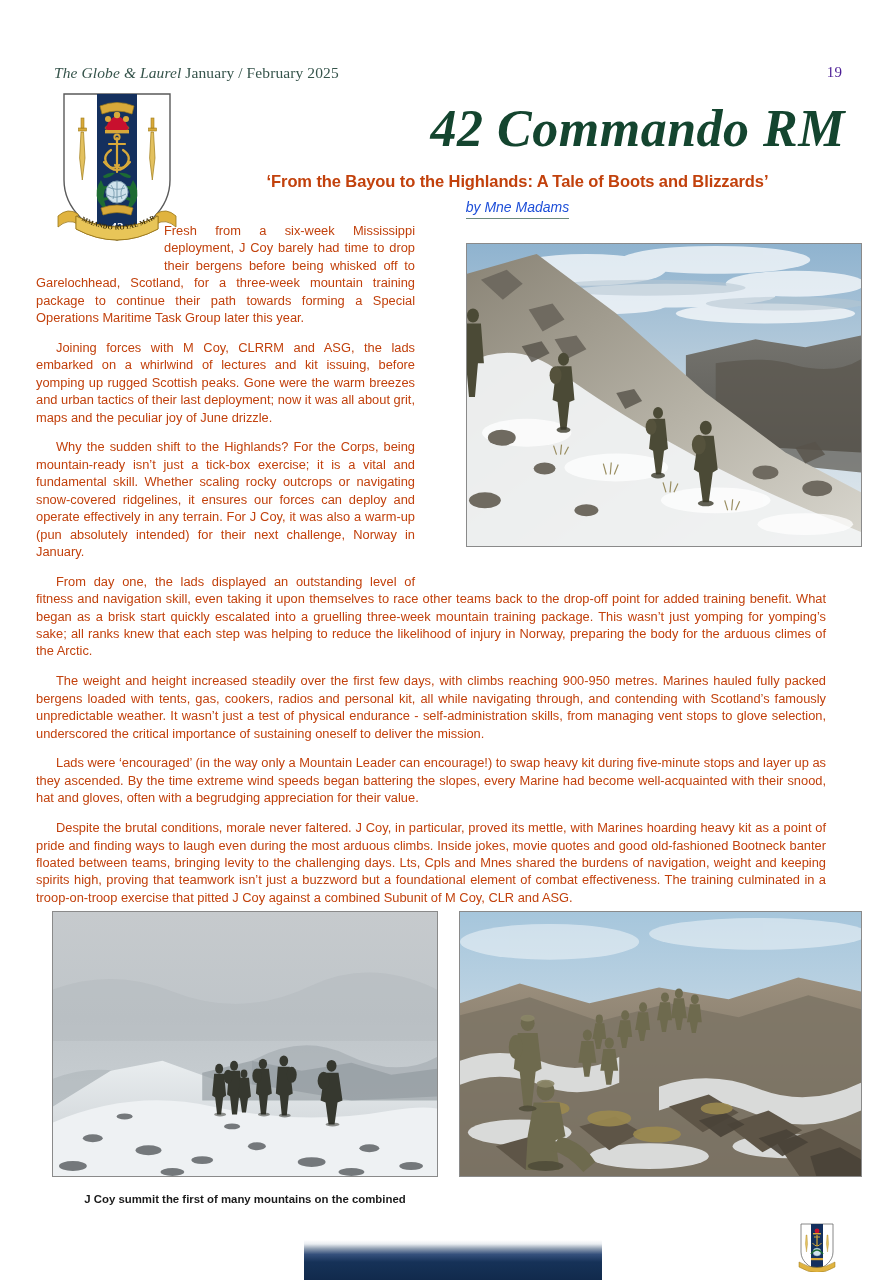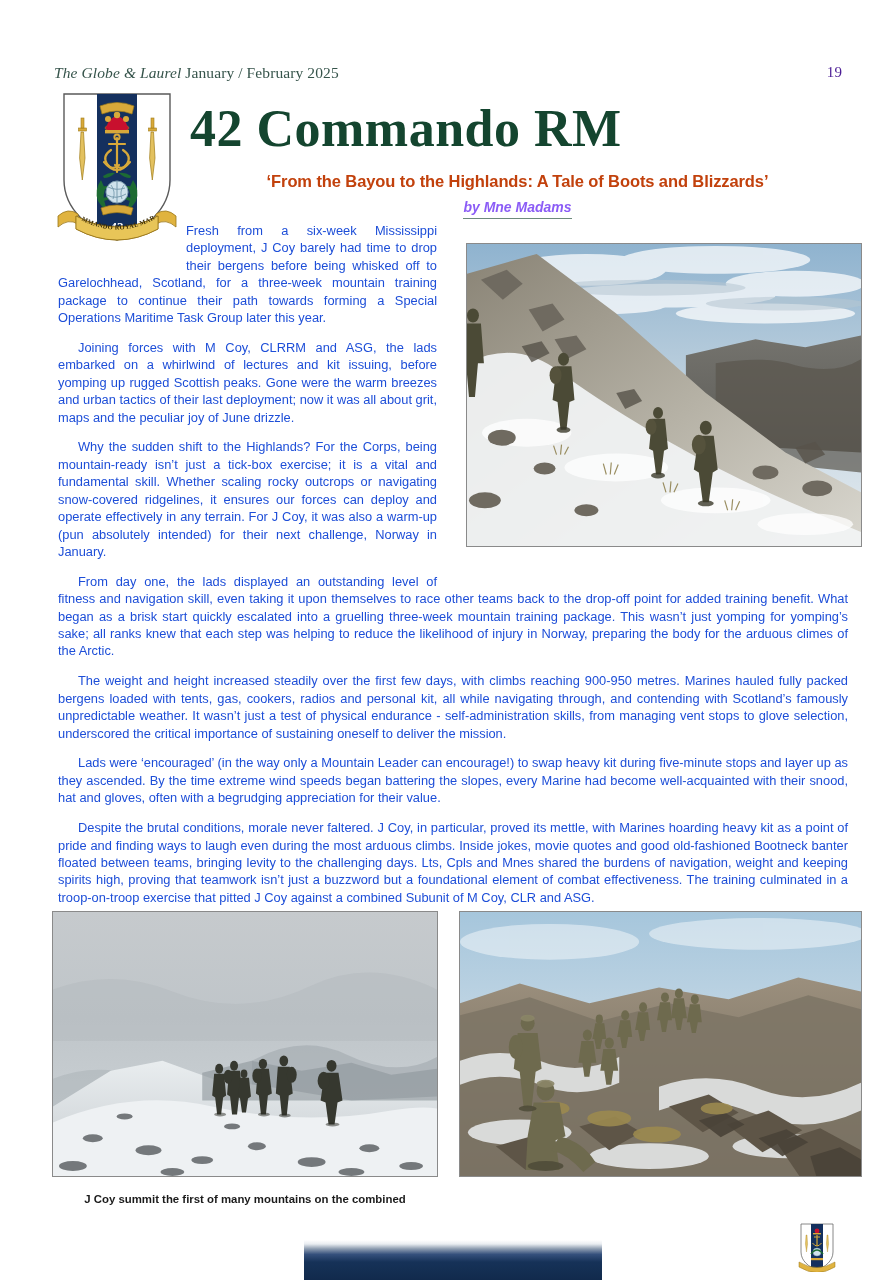--- a/index.html
+++ b/index.html
@@ -56,63 +56,64 @@
     position: absolute;
     left: 798px; top: 1222px;
     width: 38px; height: 50px;
   }
 
   
   .title {
     position: absolute;
     left: 190px; top: 100px;
     width: 655px;
-    text-align: left;
+    text-align: right;
     color: #14452f;
     font-family: "Liberation Serif", serif;
+    font-style: italic;
     font-weight: bold;
     font-size: 52px;
     line-height: 58px;
     letter-spacing: .5px;
   }
   .subtitle {
     position: absolute;
     left: 190px; top: 172px;
     width: 655px;
     text-align: center;
     color: #c2410c;
     font-weight: bold;
     font-size: 16.5px;
     letter-spacing: -.1px;
   }
   .byline {
     position: absolute;
     left: 190px; top: 199px;
     width: 655px;
     text-align: center;
-    color: #8b5cf6;
+    color: #1d4ed8;
     font-style: italic;
-    font-weight: bold;
+    font-weight: normal;
     font-size: 14px;
   }
   .byline span {
     display: inline-block;
     padding-bottom: 3px;
     border-bottom: 1.6px solid #6d8a7c;
   }
 
   
   .body-text {
     position: absolute;
-    left: 58px; top: 222px;
+    left: 36px; top: 222px;
     width: 790px;
     font-size: 12.85px;
     line-height: 17.4px;
     text-align: justify;
-    color: #1d4ed8;
+    color: #c2410c;
   }
   .body-text p { margin: 0 0 12.5px 0; }
   .body-text p.ind { text-indent: 20px; }
 
   
   .float-crest {
     float: left;
     width: 128px; height: 38px;
     shape-outside: polygon(0 0, 128px 0, 128px 38px, 0 38px);
   }

